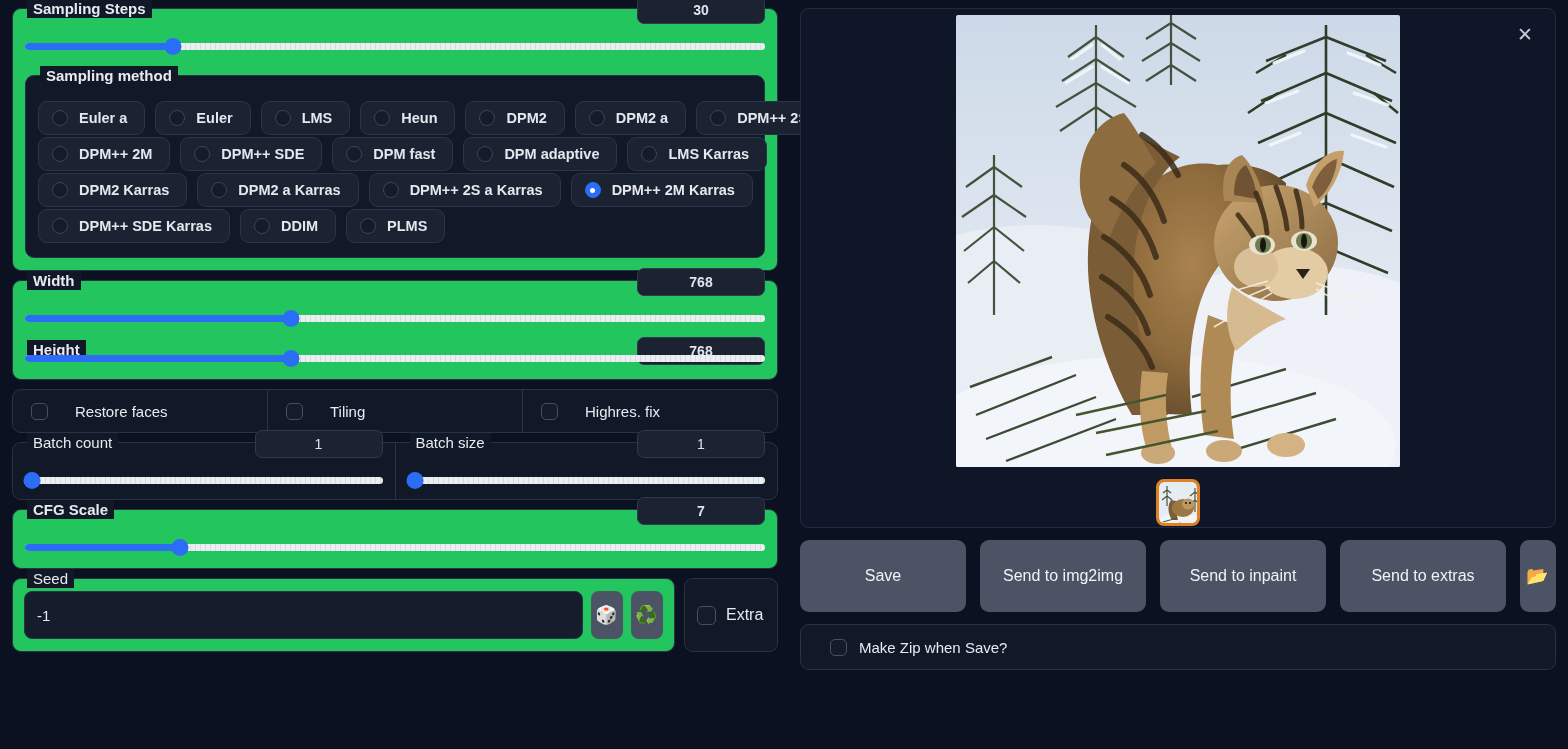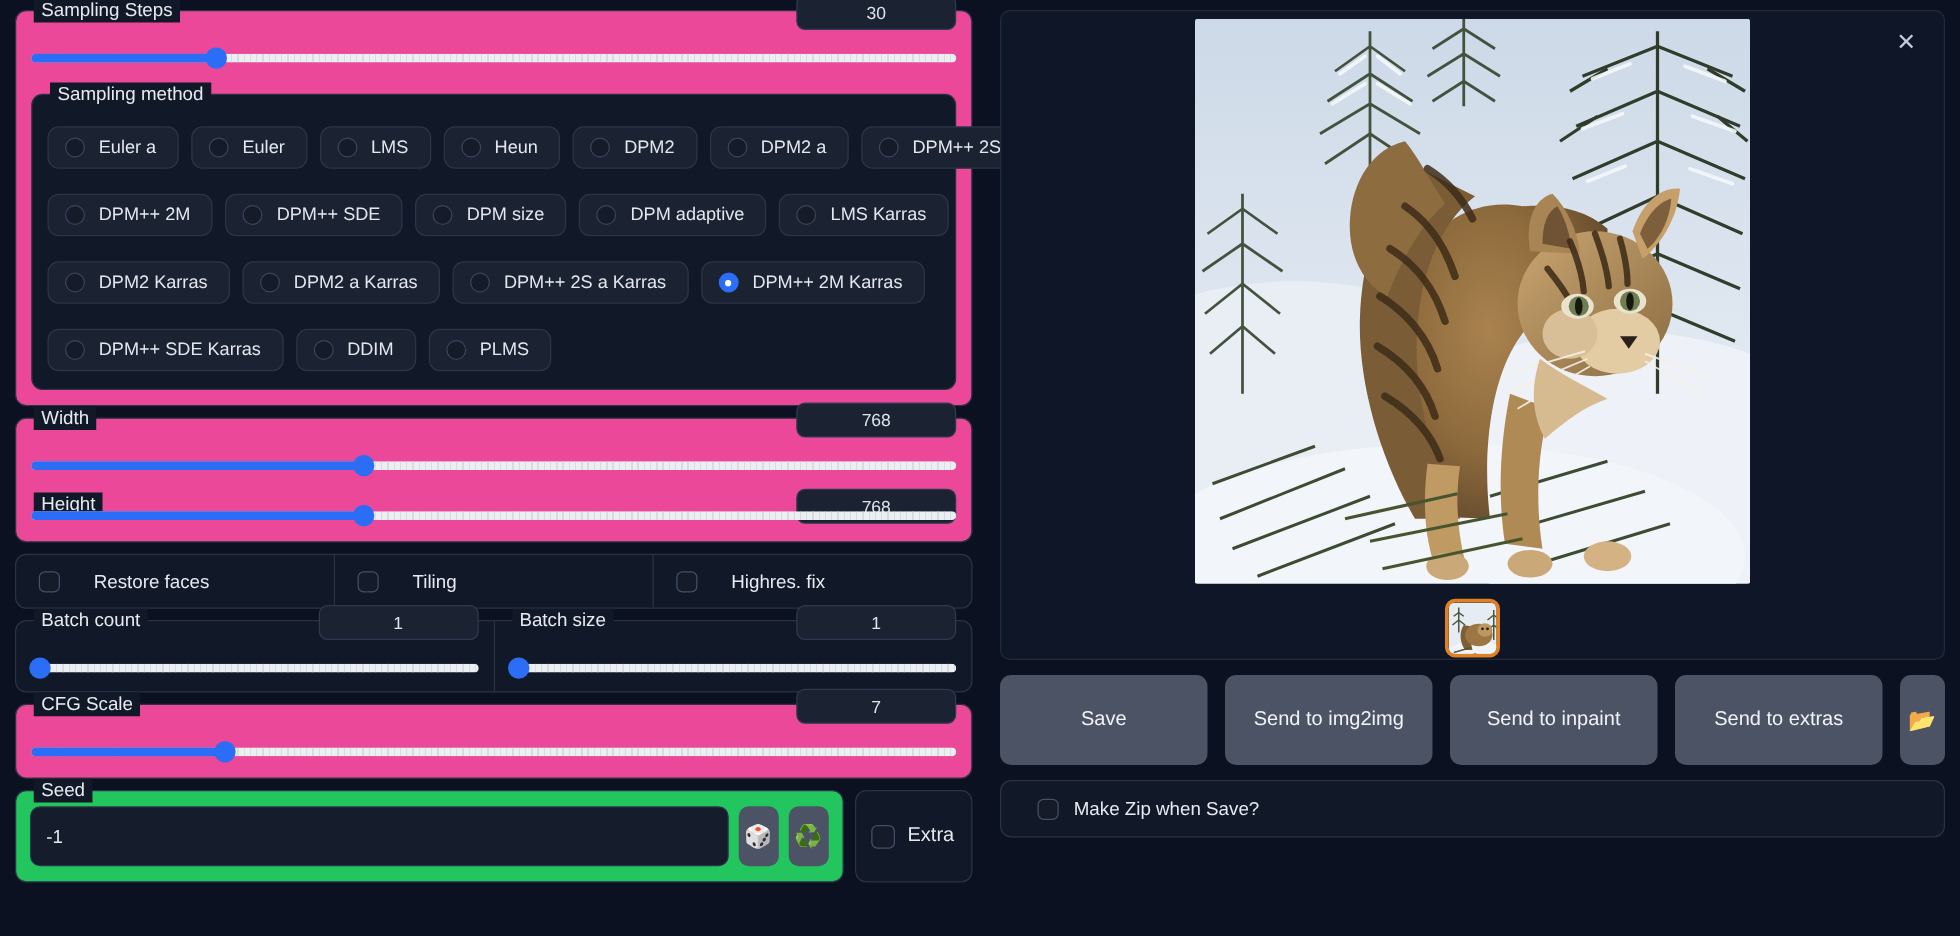--- a/index.html
+++ b/index.html
@@ -12,24 +12,25 @@
   }
   .app { display: flex; width: 1568px; height: 749px; }
 
   
   .left-col {
     width: 790px; height: 749px;
     padding: 8px 12px 0 12px;
     display: flex; flex-direction: column; gap: 9px;
   }
   .panel {
-    background: #ec4899;
+    background: #22c55e;
     border: 1px solid #2a3244;
     border-radius: 9px;
     position: relative;
+    font-weight: bold;
   }
   .fieldset {
     position: relative;
     border: 1px solid #2a3244;
     border-radius: 9px;
     background: #111827;
     padding: 14px 12px 12px 12px;
   }
 
   
@@ -67,21 +68,21 @@
     position: absolute; left: 0; top: 4px; height: 7px;
     background: #2b6ef5; border-radius: 4px;
   }
   .slider .thumb {
     position: absolute; top: -1px; width: 17px; height: 17px;
     background: #2b6ef5; border-radius: 50%;
     transform: translateX(-50%);
   }
 
   
-  .radio-rows { display: flex; flex-direction: column; gap: 20px; margin-top: 9px; }
+  .radio-rows { display: flex; flex-direction: column; gap: 2px; margin-top: 9px; }
   .radio-row { display: flex; gap: 10px; flex-wrap: nowrap; }
   .pill {
     display: flex; align-items: center; gap: 11px;
     height: 34px; padding: 0 17px 0 13px;
     background: #1b2231;
     border: 1px solid #2c3purple; border: 1px solid #2c344a;
     border-radius: 9px;
     font-size: 14.5px; color: #e4e7ee;
     white-space: nowrap;
   }
@@ -268,21 +269,21 @@
             <div class="pill">
                 <span class="dot"></span>
                 <span>DPM++ 2M</span>
               </div>
             <div class="pill">
                 <span class="dot"></span>
                 <span>DPM++ SDE</span>
               </div>
             <div class="pill">
                 <span class="dot"></span>
-                <span>DPM size</span>
+                <span>DPM fast</span>
               </div>
             <div class="pill">
                 <span class="dot"></span>
                 <span>DPM adaptive</span>
               </div>
             <div class="pill">
                 <span class="dot"></span>
                 <span>LMS Karras</span>
               </div>
           </div>

